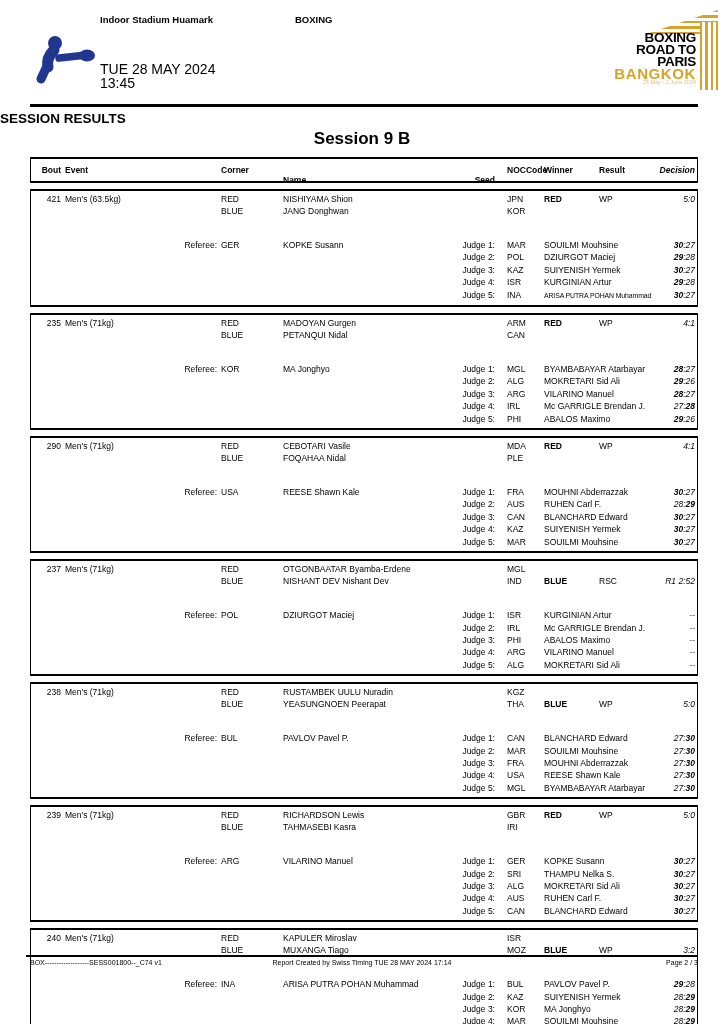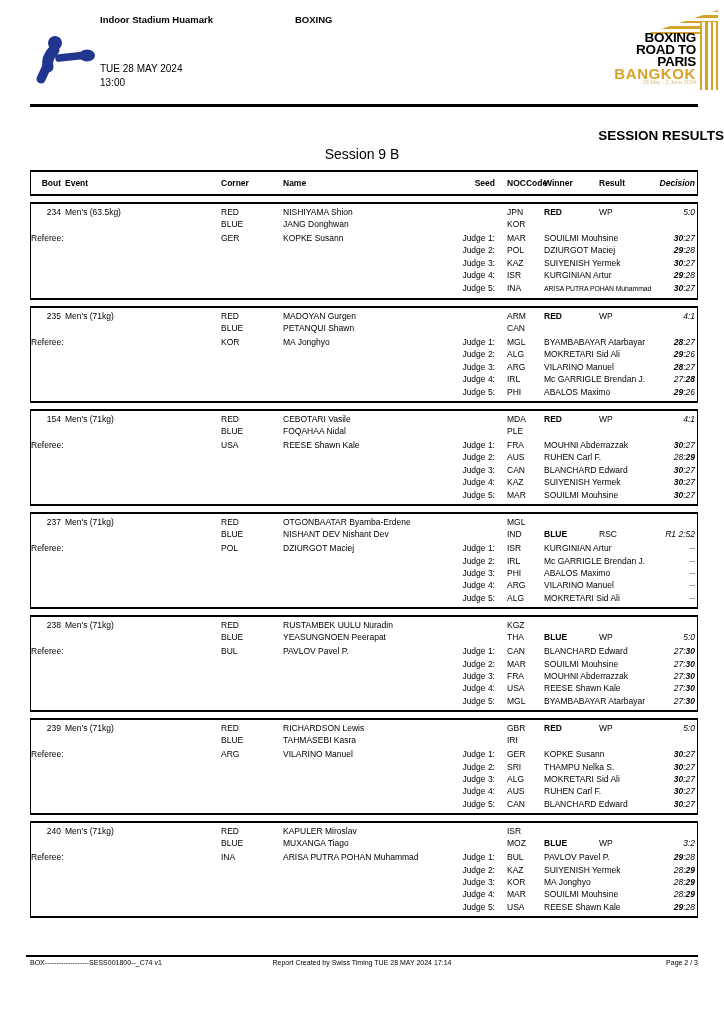--- a/index.html
+++ b/index.html
@@ -7,67 +7,67 @@
   #page {
     position:relative; width:724px; height:1024px; margin:0 auto;
     background:#ffffff; color:#000;
     font-family:"Liberation Sans", sans-serif; font-size:8.5px;
     overflow:hidden;
   }
   
   .top-header { position:relative; height:104px; }
   .venue   { position:absolute; left:100px; top:14px; font-size:9.5px; font-weight:bold; }
   .sport   { position:absolute; left:295px; top:14px; font-size:9.5px; font-weight:bold; }
-  .datetime{ position:absolute; left:100px; top:62px; font-size:10px; line-height:14px; }
+  .datetime{ position:absolute; left:100px; top:62px; font-size:14px; line-height:14px; }
   .picto   { position:absolute; left:32px; top:34px; width:64px; height:52px; }
   
   .logo { position:absolute; left:602px; top:10px; width:118px; height:88px; }
   .logo .stripes-v {
     position:absolute; right:2px; top:12px; width:18px; height:68px;
     background:repeating-linear-gradient(90deg,#D7A228 0 2.5px,#fff 2.5px 5.5px);
   }
   .logo .stripes-top {
     position:absolute; right:2px; top:0; width:72px; height:24px;
     background:repeating-linear-gradient(0deg,#D7A228 0 2.5px,#fff 2.5px 5.5px);
     clip-path:polygon(0 100%, 100% 0, 100% 100%);
   }
   .logo .logo-text { position:absolute; right:24px; top:22px; text-align:right; white-space:nowrap; }
   .logo .l1 { font-size:13.5px; font-weight:800; line-height:12px; letter-spacing:-0.3px; }
   .logo .l4 { font-size:15px; font-weight:800; color:#D7A228; letter-spacing:0.6px; line-height:11px; }
   .logo .l5 { font-size:5.5px; color:#dfc188; line-height:7px; }
   
   .rule-thick { margin:0 26px 0 30px; height:3px; background:#000; }
-  .title    { text-align:right; font-size:13.5px; font-weight:bold; margin-top:21px; }
-  .subtitle { text-align:center; font-size:14px;  font-weight:normal; margin-top:3px; }
+  .title    { text-align:left; font-size:13.5px; font-weight:bold; margin-top:4px; }
+  .subtitle { text-align:center; font-size:17px;  font-weight:bold; margin-top:3px; }
   
   .content { margin-left:30px; width:668px; }
   .grid {
     display:grid;
     grid-template-columns:34px 156px 62px 212px 49px 55px 55px 41px;
     align-items:baseline;
   }
   .hdr-box {
     margin-top:8px; border:1px solid #000; border-top-width:2px; border-bottom-width:2px;
     height:26px; display:flex; align-items:center;
   }
   .hdr-box .grid { width:100%; align-items:center; }
   .hb { font-weight:bold; }
   .c1 { text-align:right; padding-right:4px; }
   .c5 { padding-left:12px; }
   .c8 { text-align:right;font-style:italic; }
-  .split { display:flex; justify-content:space-between; }
+  .split { display:flex; justify-content:space-between;margin-top:20px; }
   .noc2line { display:flex; flex-direction:row; line-height:9px; }
   .bout-box {
     border:1px solid #000; border-top-width:2px; border-bottom-width:2px;
     margin-top:6px; padding:2px 0 3px 0;
   }
   .bout-box .row { line-height:12px; }
   .bout-box .row.jrow { line-height:12.4px; }
   .bout-box .row.refrow { margin-top:2px; }
-  .reflabel { grid-column:1 / 3; text-align:left; padding-right:4px; }
+  .reflabel { grid-column:1 / 3; text-align:right; padding-right:4px; }
   .jspacer  { grid-column:1 / 4; }
   .jlabel   { text-align:right; }
   .jname    { grid-column:6 / 8; white-space:nowrap; }
   .jname.condensed { font-size:6.9px; letter-spacing:-0.1px; }
   .b { font-weight:bold; }
   .winner { font-weight:bold; }
   
   .footer { position:absolute; left:26px; top:955px; width:672px; }
   .footer .rule { height:2px; background:#000; }
   .footer .frow { position:relative; font-size:7px; margin-top:2px; height:10px; }
@@ -87,21 +87,21 @@
         <path d="M22 16 Q14 24 16 33" fill="none" stroke-width="11" stroke-linecap="round"></path>
         <path d="M15 32 L9 45" fill="none" stroke-width="9" stroke-linecap="round"></path>
         <path d="M27 24 L50 21.5" fill="none" stroke-width="7.5" stroke-linecap="round"></path>
         <ellipse cx="55" cy="21.5" rx="8" ry="6" stroke="none"></ellipse>
       </g>
     </svg>
     <div class="venue">Indoor Stadium Huamark</div>
     <div class="sport">BOXING</div>
     <div class="datetime">
       <div>TUE 28 MAY 2024</div>
-      <div>13:00</div>
+      <div>13:45</div>
     </div>
     <div class="logo">
       <div class="stripes-top"></div>
       <div class="stripes-v"></div>
       <div class="logo-text">
         <div class="l1">BOXING</div>
         <div class="l1">ROAD TO</div>
         <div class="l1">PARIS</div>
         <div class="l4">BANGKOK</div>
         <div class="l5">26 May - 2 June 2024</div>
@@ -128,21 +128,21 @@
           <span>Code</span>
         </div>
         <div class="c6 hb">Winner</div>
         <div class="c7 hb">Result</div>
         <div class="c8 hb">Decision</div>
       </div>
     </div>
     <div id="bouts">
         <div class="bout-box">
           <div class="grid row">
-            <div class="c1">234</div>
+            <div class="c1">421</div>
             <div class="c2">Men's (63.5kg)</div>
             <div class="c3">RED</div>
             <div class="c4">NISHIYAMA Shion</div>
             <div class="c5">JPN</div>
             <div class="c6 winner">RED</div>
             <div class="c7">WP</div>
             <div class="c8">5:0</div>
           </div>
           <div class="grid row">
             <div class="c1"></div>
@@ -202,21 +202,21 @@
             <div class="c4">MADOYAN Gurgen</div>
             <div class="c5">ARM</div>
             <div class="c6 winner">RED</div>
             <div class="c7">WP</div>
             <div class="c8">4:1</div>
           </div>
           <div class="grid row">
             <div class="c1"></div>
             <div class="c2"></div>
             <div class="c3">BLUE</div>
-            <div class="c4">PETANQUI Shawn</div>
+            <div class="c4">PETANQUI Nidal</div>
             <div class="c5">CAN</div>
             <div class="c6 winner"></div>
             <div class="c7"></div>
             <div class="c8"></div>
           </div>
           <div class="grid row jrow refrow">
             <div class="reflabel">Referee:</div>
             <div class="c3">KOR</div>
             <div class="c4 split">
               <span>MA Jonghyo</span>
@@ -250,21 +250,21 @@
           <div class="grid row jrow">
             <div class="jspacer"></div>
             <div class="c4 jlabel">Judge 5:</div>
             <div class="c5">PHI</div>
             <div class="jname">ABALOS Maximo</div>
             <div class="c8"><span class="b">29</span><span>:</span><span>26</span></div>
           </div>
         </div>
         <div class="bout-box">
           <div class="grid row">
-            <div class="c1">154</div>
+            <div class="c1">290</div>
             <div class="c2">Men's (71kg)</div>
             <div class="c3">RED</div>
             <div class="c4">CEBOTARI Vasile</div>
             <div class="c5">MDA</div>
             <div class="c6 winner">RED</div>
             <div class="c7">WP</div>
             <div class="c8">4:1</div>
           </div>
           <div class="grid row">
             <div class="c1"></div>

